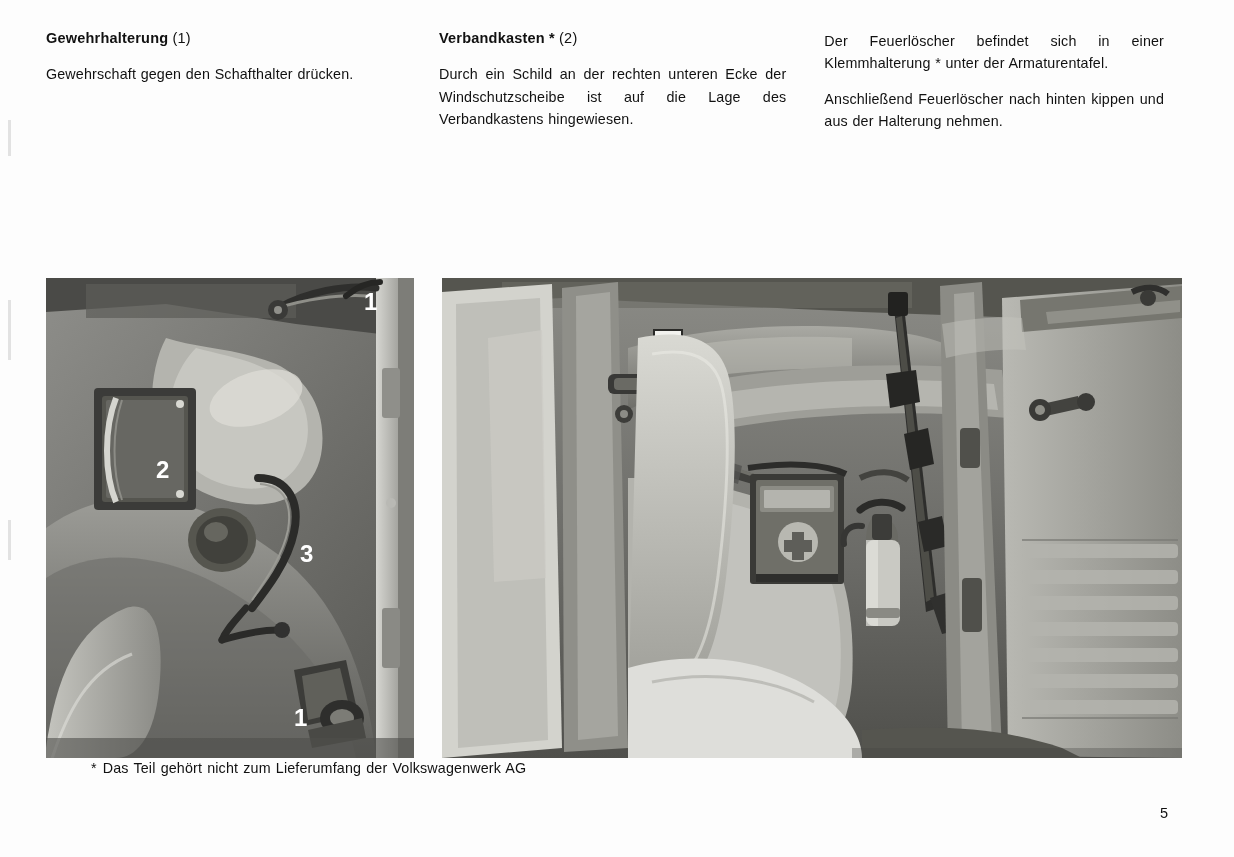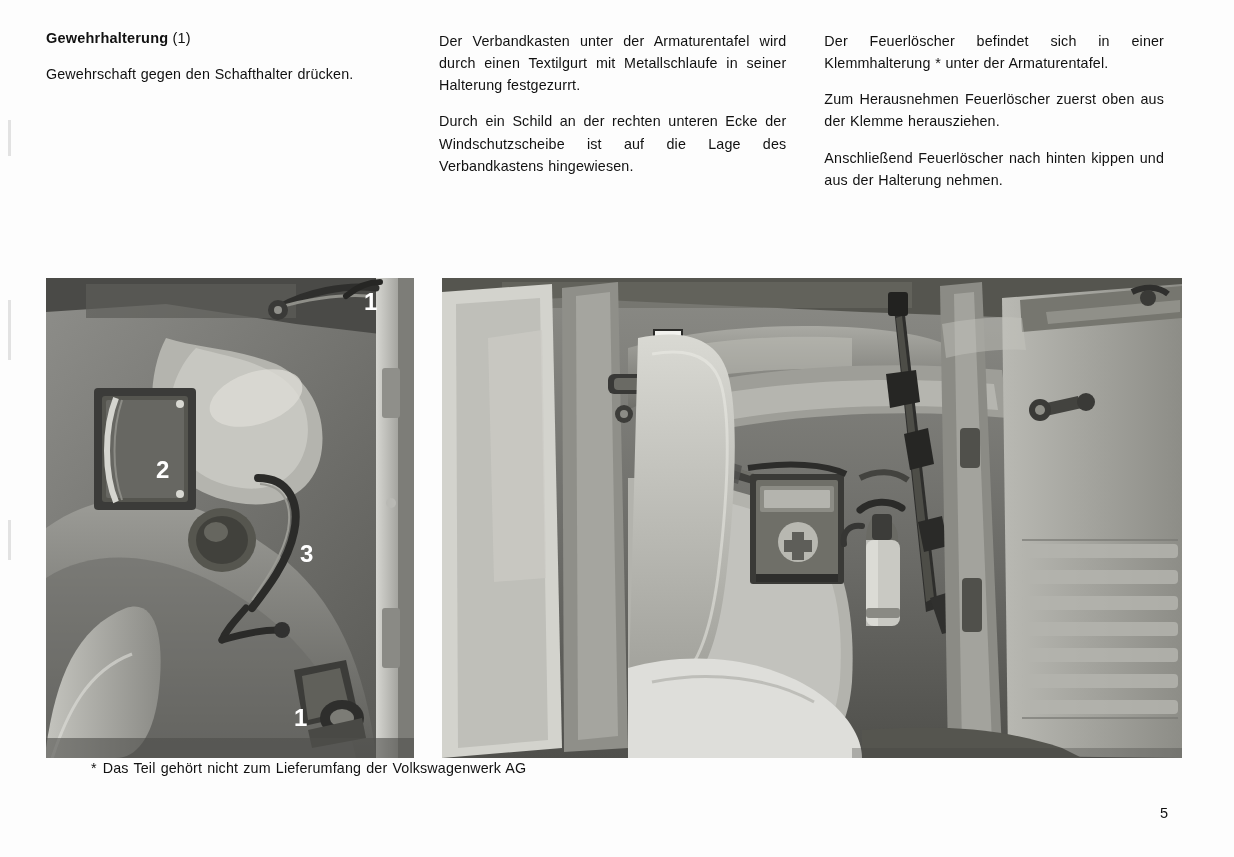--- a/index.html
+++ b/index.html
@@ -127,27 +127,29 @@
 
     <div class="col c1">
       <h2 class="col-head">
         <span>Gewehrhalterung</span><span class="star"></span>
         <span class="num">(1)</span>
       </h2>
       <p class="para">Gewehrschaft gegen den Schafthalter drücken.</p>
     </div>
 
     <div class="col c2">
-      <p class="para">Der Verbandkasten unter der Armaturentafel wird durch einen Textilgurt mit Metallschlaufe in seiner Halterung festgezurrt.</p>
+      <h2 class="col-head">
+        <span>Verbandkasten</span>&nbsp;<span class="star">*</span>
+        <span class="num">(2)</span>
+      </h2>
       <p class="para">Durch ein Schild an der rechten unteren Ecke der Windschutzscheibe ist auf die Lage des Verbandkastens hingewiesen.</p>
     </div>
 
     <div class="col c3">
       <p class="para">Der Feuerlöscher befindet sich in einer Klemmhalterung * unter der Armaturentafel.</p>
-      <p class="para">Zum Herausnehmen Feuerlöscher zuerst oben aus der Klemme herausziehen.</p>
       <p class="para">Anschließend Feuerlöscher nach hinten kippen und aus der Halterung nehmen.</p>
     </div>
   </div>
 
   <div class="photos">
 
     <div class="photo left">
       <svg width="368" height="480" viewBox="0 0 368 480" xmlns="http://www.w3.org/2000/svg">
         <defs>
           <linearGradient id="lbg" x1="0" y1="0" x2="1" y2="1">

